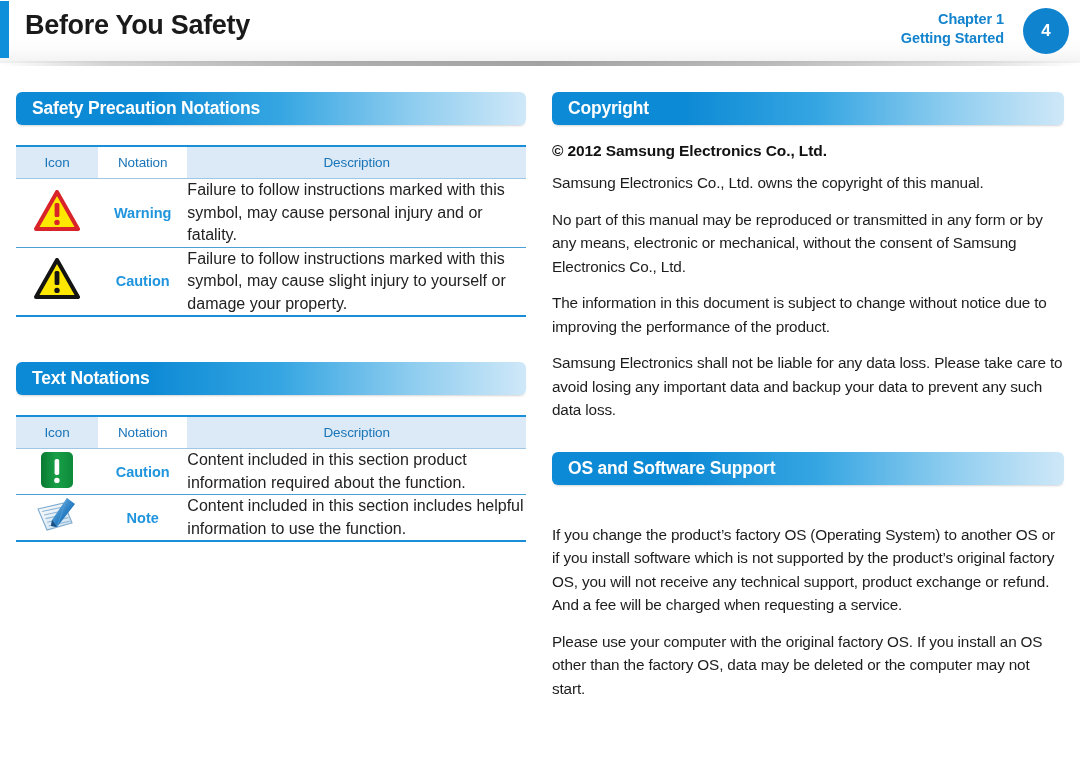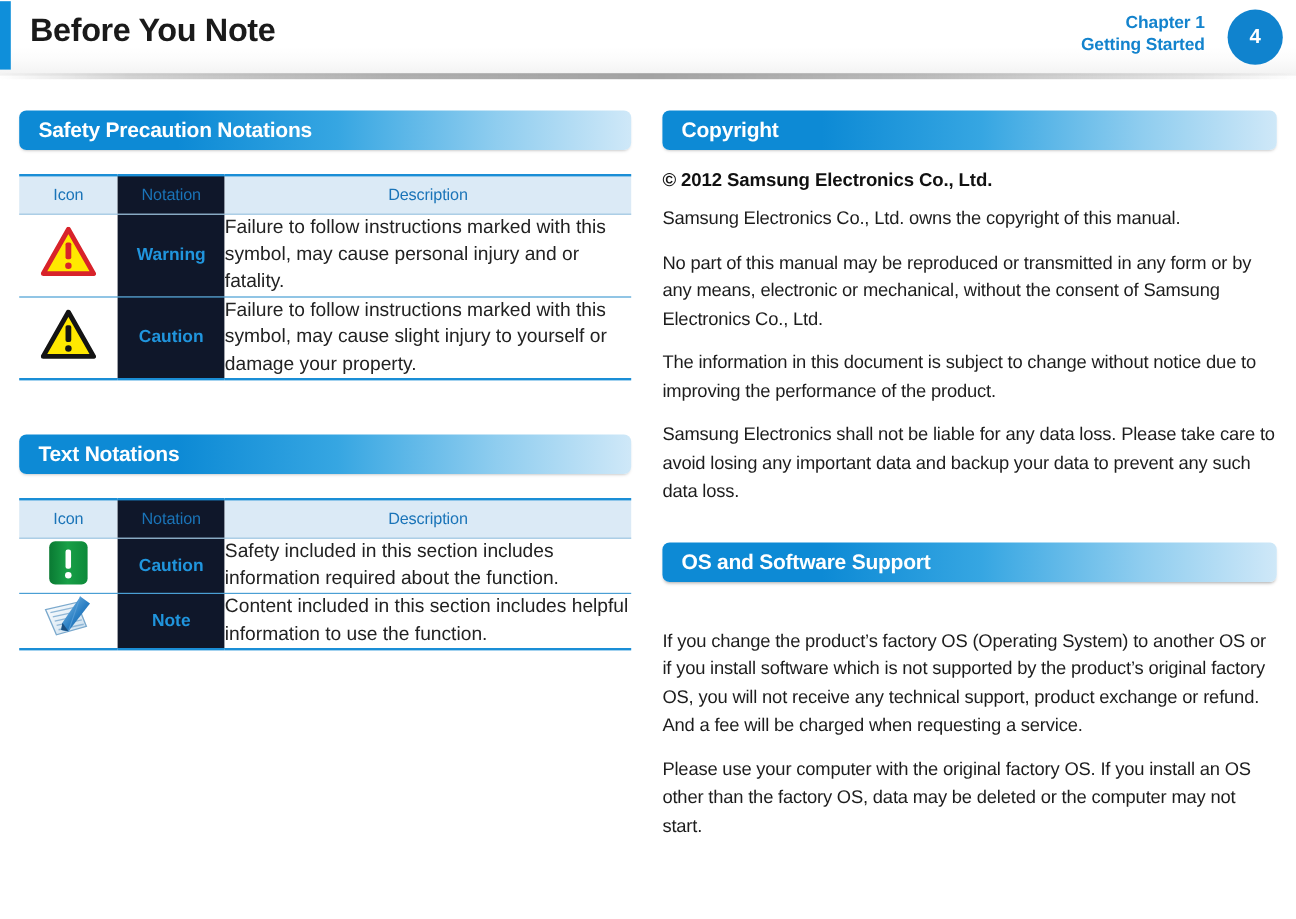--- a/index.html
+++ b/index.html
@@ -75,21 +75,21 @@
     border-top:2px solid #1a8ed6;
     border-bottom:1px solid #9fc6e2;
   }
   .notation-table th{
     font-size:13.5px; font-weight:normal; color:#1a74b8;
     padding:8px 0; text-align:center; letter-spacing:-0.1px;
   }
   .notation-table .body-row{ border-bottom:1px solid #4a9fd4; }
   .notation-table .body-row.last{ border-bottom:2px solid #1a8ed6; }
   .col-icon{ width:79px; }
-  .col-notation{ width:86px; background:#0f172a; }
+  .col-notation{ width:86px; background:#ffffff; }
   .col-desc{ width:326px; }
   .notation-table td{ padding:0; vertical-align:middle; }
   .cell-icon{ text-align:center; padding:10px 0; }
   .cell-notation{
     text-align:center; font-size:14.5px; font-weight:bold;
     color:#2095dd; padding:10px 0;
   }
   .cell-desc{
     font-size:16px; color:#222222; line-height:22.5px;
     padding:10px 6px 10px 14px;
@@ -109,21 +109,21 @@
     margin-top:13px; letter-spacing:-0.15px;
   }
   .body-para.first{ margin-top:11px; }
   .section-gap{ height:45px; }
 </style>
 </head>
 <body>
 
 <div class="page-header">
   <div class="header-accent-bar"></div>
-  <div class="page-title">Before You Note</div>
+  <div class="page-title">Before You Safety</div>
   <div class="chapter-block">
     <span class="chapter-line">Chapter 1</span>
     <span class="chapter-line">Getting Started</span>
   </div>
   <div class="page-number-badge">4</div>
   <div class="header-divider"></div>
 </div>
 
 <div class="col-left">
 
@@ -195,21 +195,21 @@
                   <stop offset="100%" stop-color="#0d8a3a"></stop>
                 </linearGradient>
               </defs>
               <rect x="3" y="2" width="32" height="36" rx="5" fill="url(#greenGrad)"></rect>
               <rect x="16.6" y="9" width="4.6" height="16" rx="1.8" fill="#ffffff"></rect>
               <circle cx="18.9" cy="30.4" r="2.7" fill="#ffffff"></circle>
             </svg>
           </span>
         </td>
         <td class="cell-notation col-notation">Caution</td>
-        <td class="cell-desc">Safety included in this section includes information required about the function.</td>
+        <td class="cell-desc">Content included in this section product information required about the function.</td>
       </tr>
       <tr class="body-row last">
         <td class="cell-icon">
           <span class="icon-note-green">
             <svg width="46" height="40" viewBox="0 0 46 40">
               <defs>
                 <linearGradient id="paperGrad" x1="0" y1="0" x2="1" y2="1">
                   <stop offset="0%" stop-color="#ffffff"></stop>
                   <stop offset="100%" stop-color="#c6dced"></stop>
                 </linearGradient>

